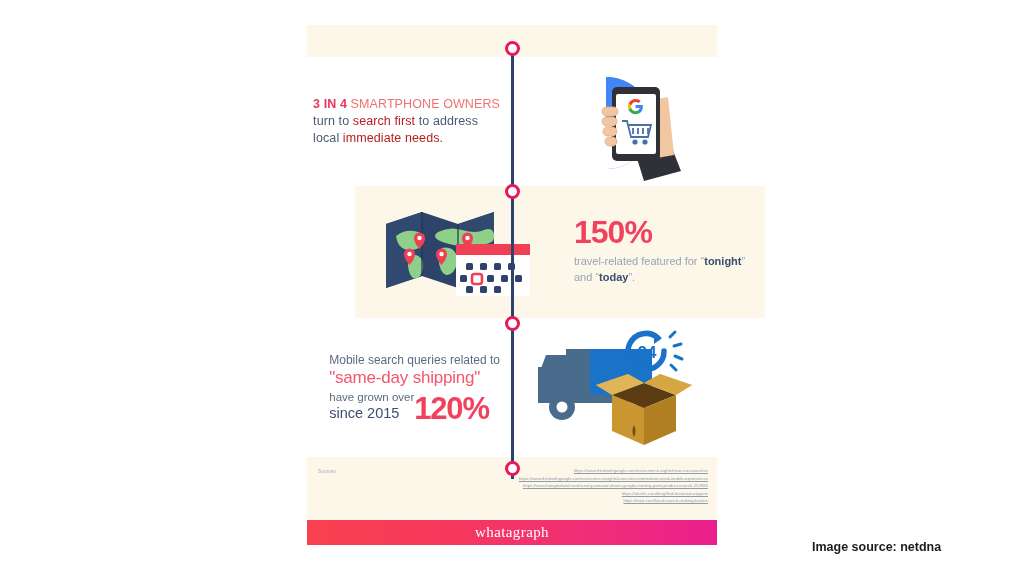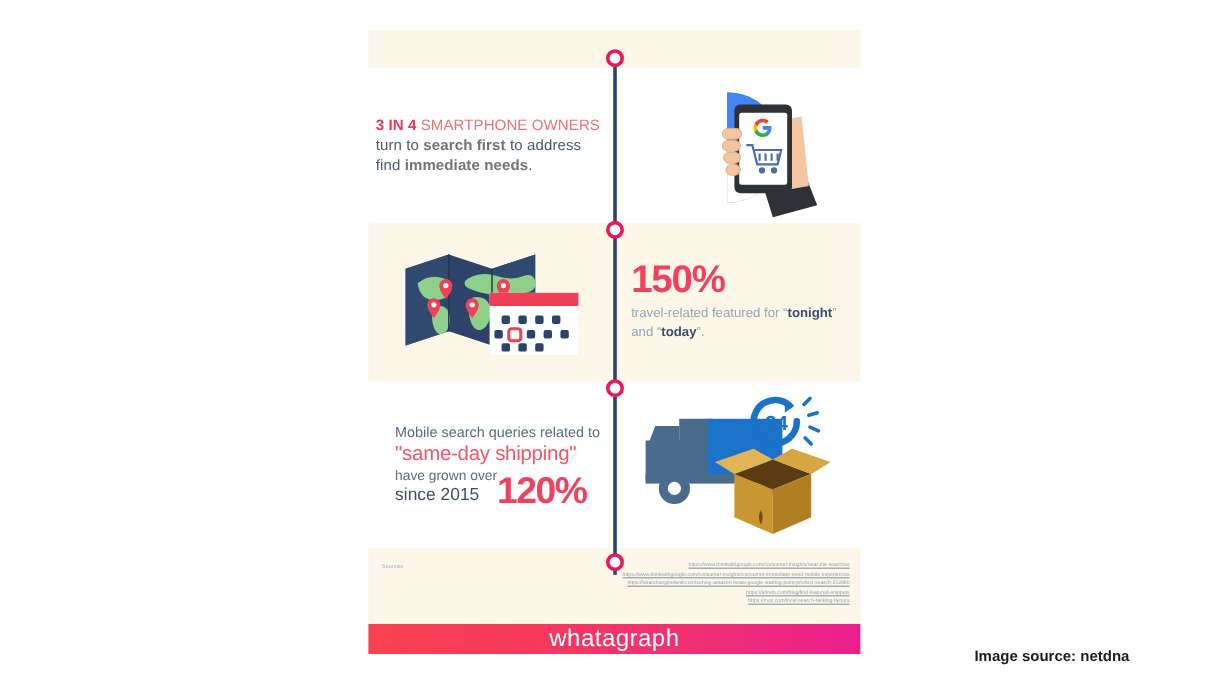--- a/index.html
+++ b/index.html
@@ -39,21 +39,21 @@
   }
 
   
   #band-top {
     height: 32px;
   }
 
   
   #panel-1 { height: 129px; display: flex; }
   
-  #panel-2 { height: 132px; display: flex; }
+  #panel-2 { height: 132px; display: flex; margin-left: 48px; }
   
   #panel-3 { height: 139px; display: flex; }
 
   .panel-half {
     width: 50%;
     display: flex;
     align-items: center;
     position: relative;
   }
   .panel-half.text-left  { justify-content: flex-end;  padding-right: 12px; }
@@ -95,21 +95,21 @@
   .t-block { line-height: 1.35; }
 
   .p1-text {
     font-size: 12.5px;
     color: #4a5a73;
     letter-spacing: .1px;
     max-width: 196px;
   }
   .p1-text .lead-strong { color: #e8365c; font-weight: bold; }
   .p1-text .lead-light  { color: #f0736f; }
-  .p1-text b { color: #737373; font-weight: bold; }
+  .p1-text b { color: #b91c1c; font-weight: normal; }
 
   .p2-text { max-width: 200px; }
   .p2-head {
     display: flex;
     align-items: flex-start;
     gap: 7px;
     margin-bottom: 6px;
   }
   .p2-big {
     font-size: 32px;
@@ -189,23 +189,24 @@
 
   
   #brandbar {
     height: 25px;
     background: linear-gradient(90deg, #f9414f 0%, #f6385d 35%, #f02e78 70%, #ea1f8d 100%);
     display: flex;
     align-items: center;
     justify-content: center;
   }
   #brand-logo {
-    font-size: 20px;
+    font-size: 15px;
     color: #ffffff;
     letter-spacing: .4px;
+    font-family: Liberation Serif, serif;
   }
 
   
   #caption {
     position: absolute;
     left: 812px;
     top: 540px;
     font-size: 12.5px;
     font-weight: bold;
     color: #1c1c1c;
@@ -231,21 +232,21 @@
     </div>
 
     <div id="band-top" class="band-cream"></div>
 
     <div id="panel-1" class="panel band-white">
       <div class="panel-half text-left">
         <div class="t-block p1-text">
           <span class="lead-strong">3 IN 4</span>
           <span class="lead-light">SMARTPHONE OWNERS</span><br>
           <span>turn to </span><b>search first</b><span> to address</span><br>
-          <span>find </span><b>immediate needs</b><span>.</span>
+          <span>local </span><b>immediate needs</b><span>.</span>
         </div>
       </div>
       <div class="panel-half art">
         <span>
           <svg width="150" height="118" viewBox="0 0 150 118">
 
             <path d="M66 14 A46 46 0 1 1 66 106 L66 60 Z" fill="#4285f4"></path>
             <path d="M66 60 L66 14 A46 46 0 0 1 112 60 Z" fill="#4285f4"></path>
             <path d="M66 60 L112 60 A46 46 0 0 1 66 106 Z" fill="#ffffff"></path>
 

